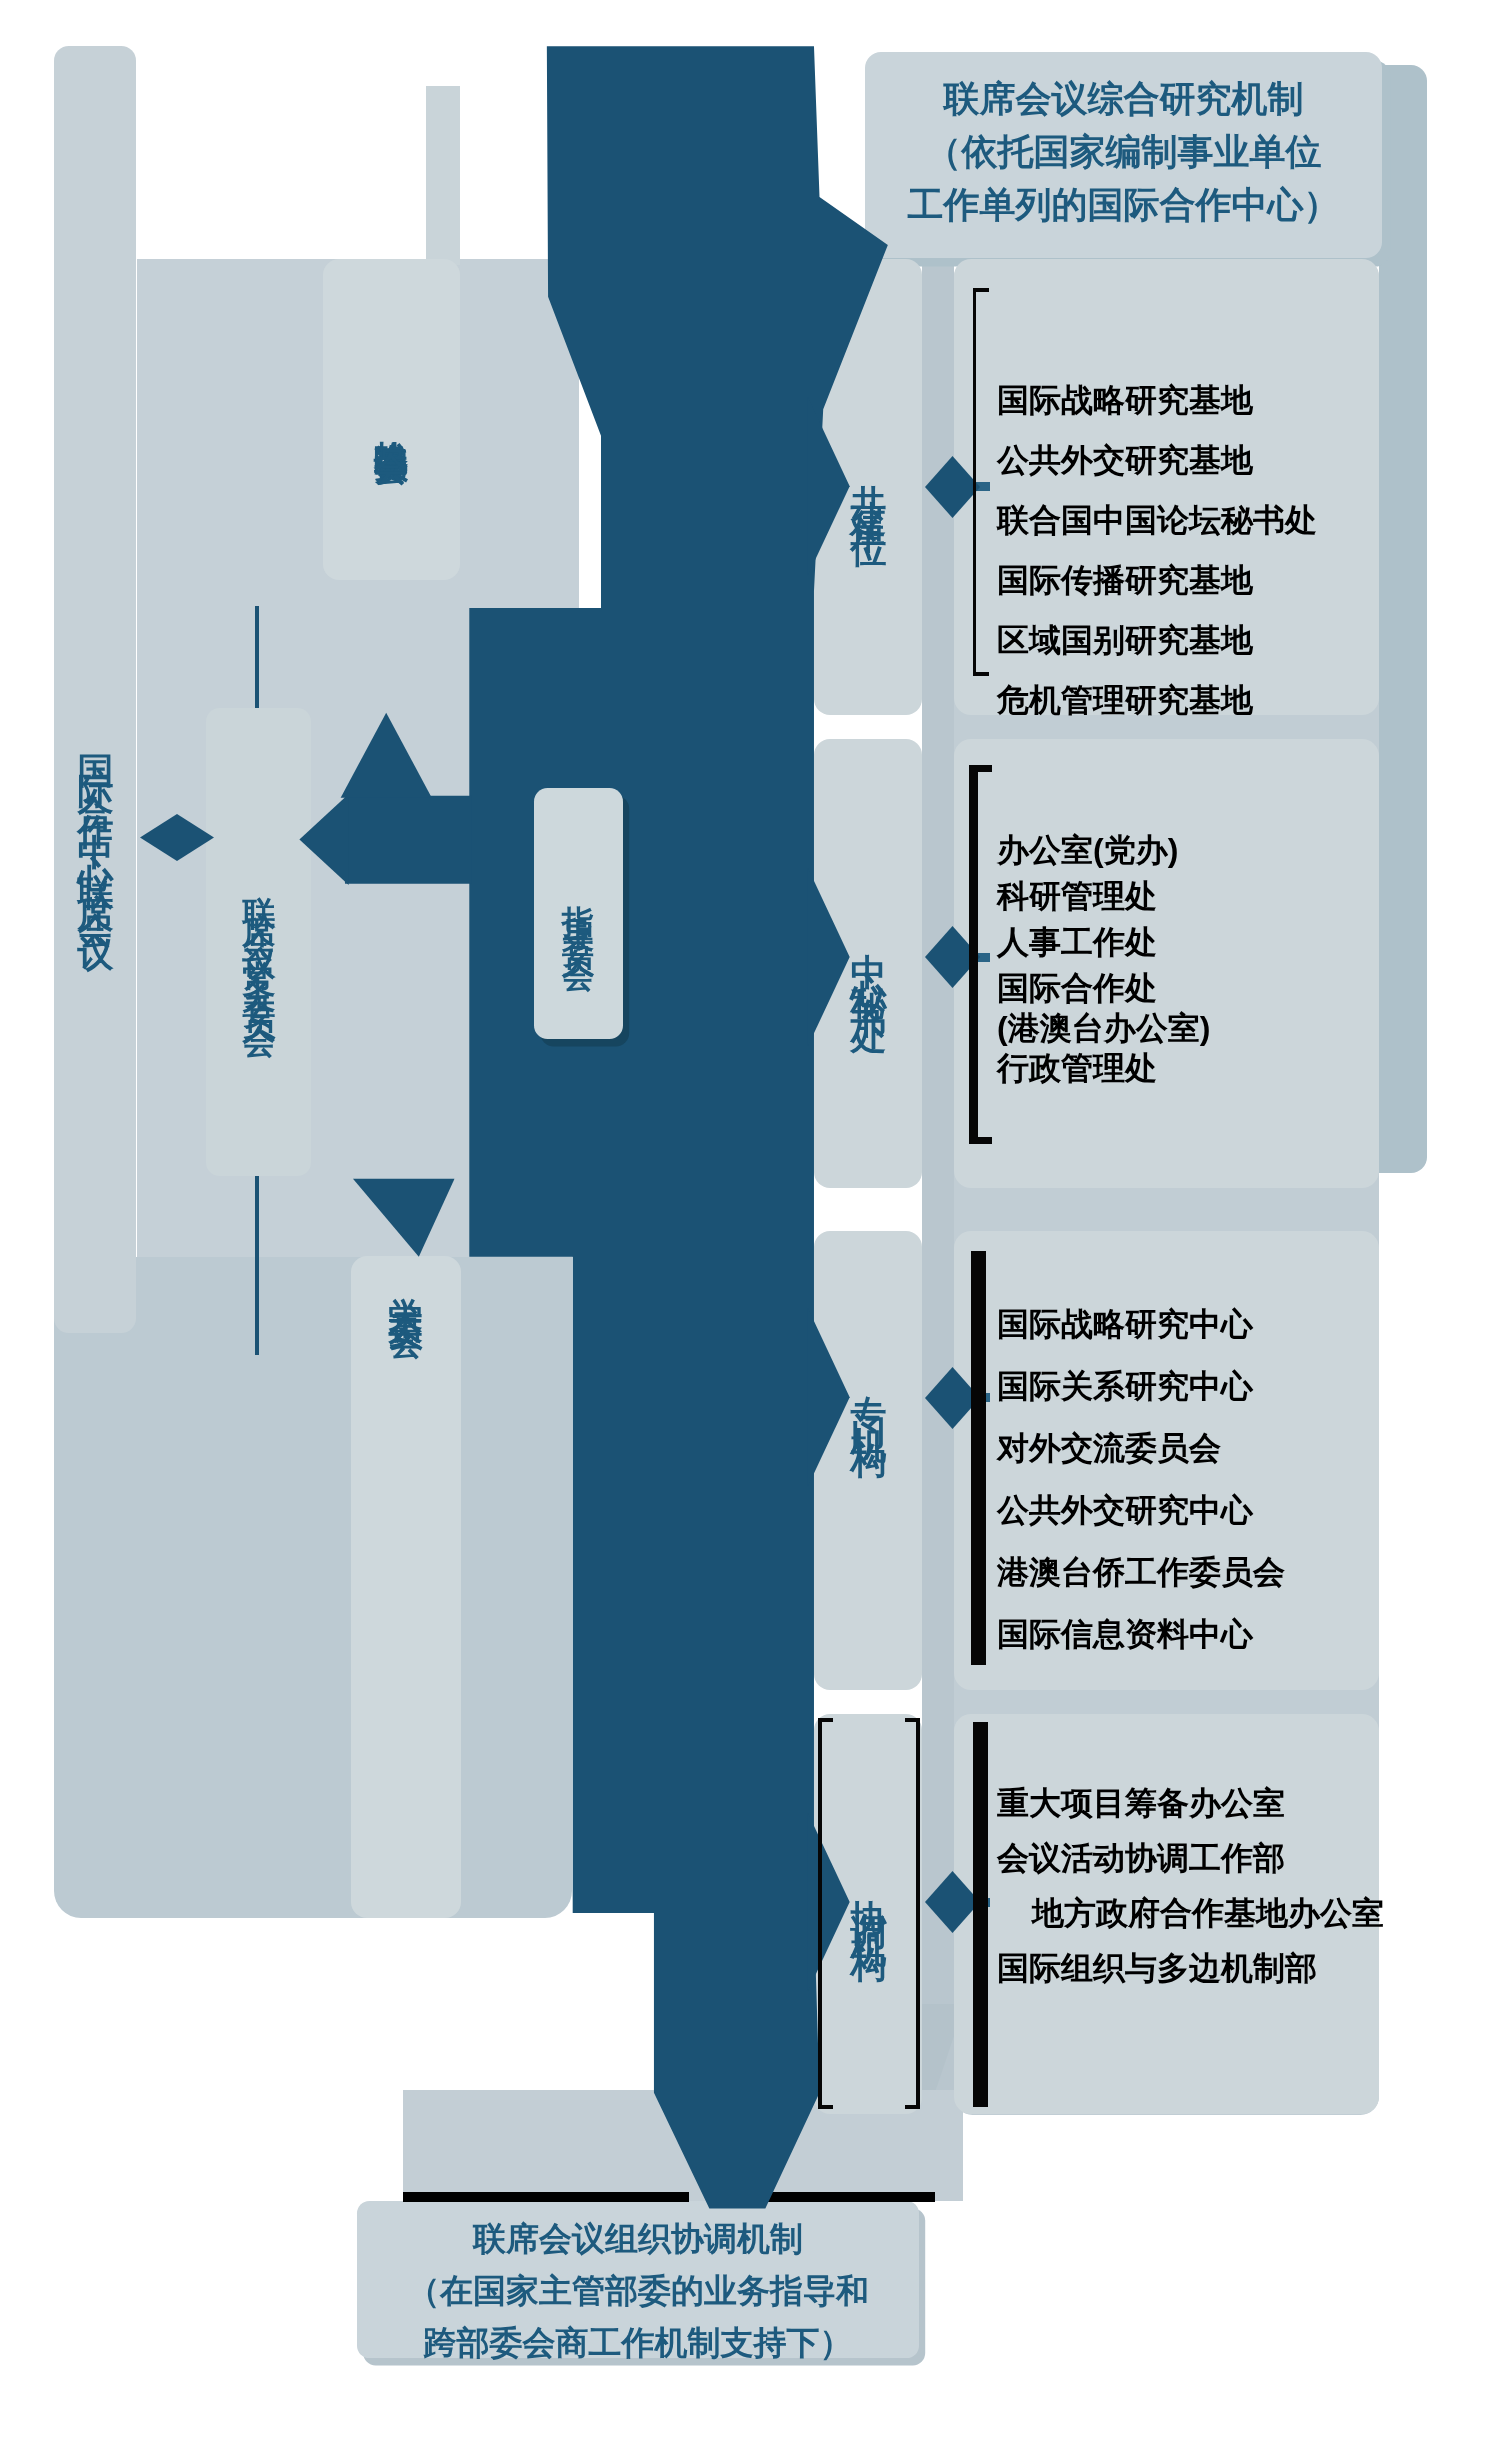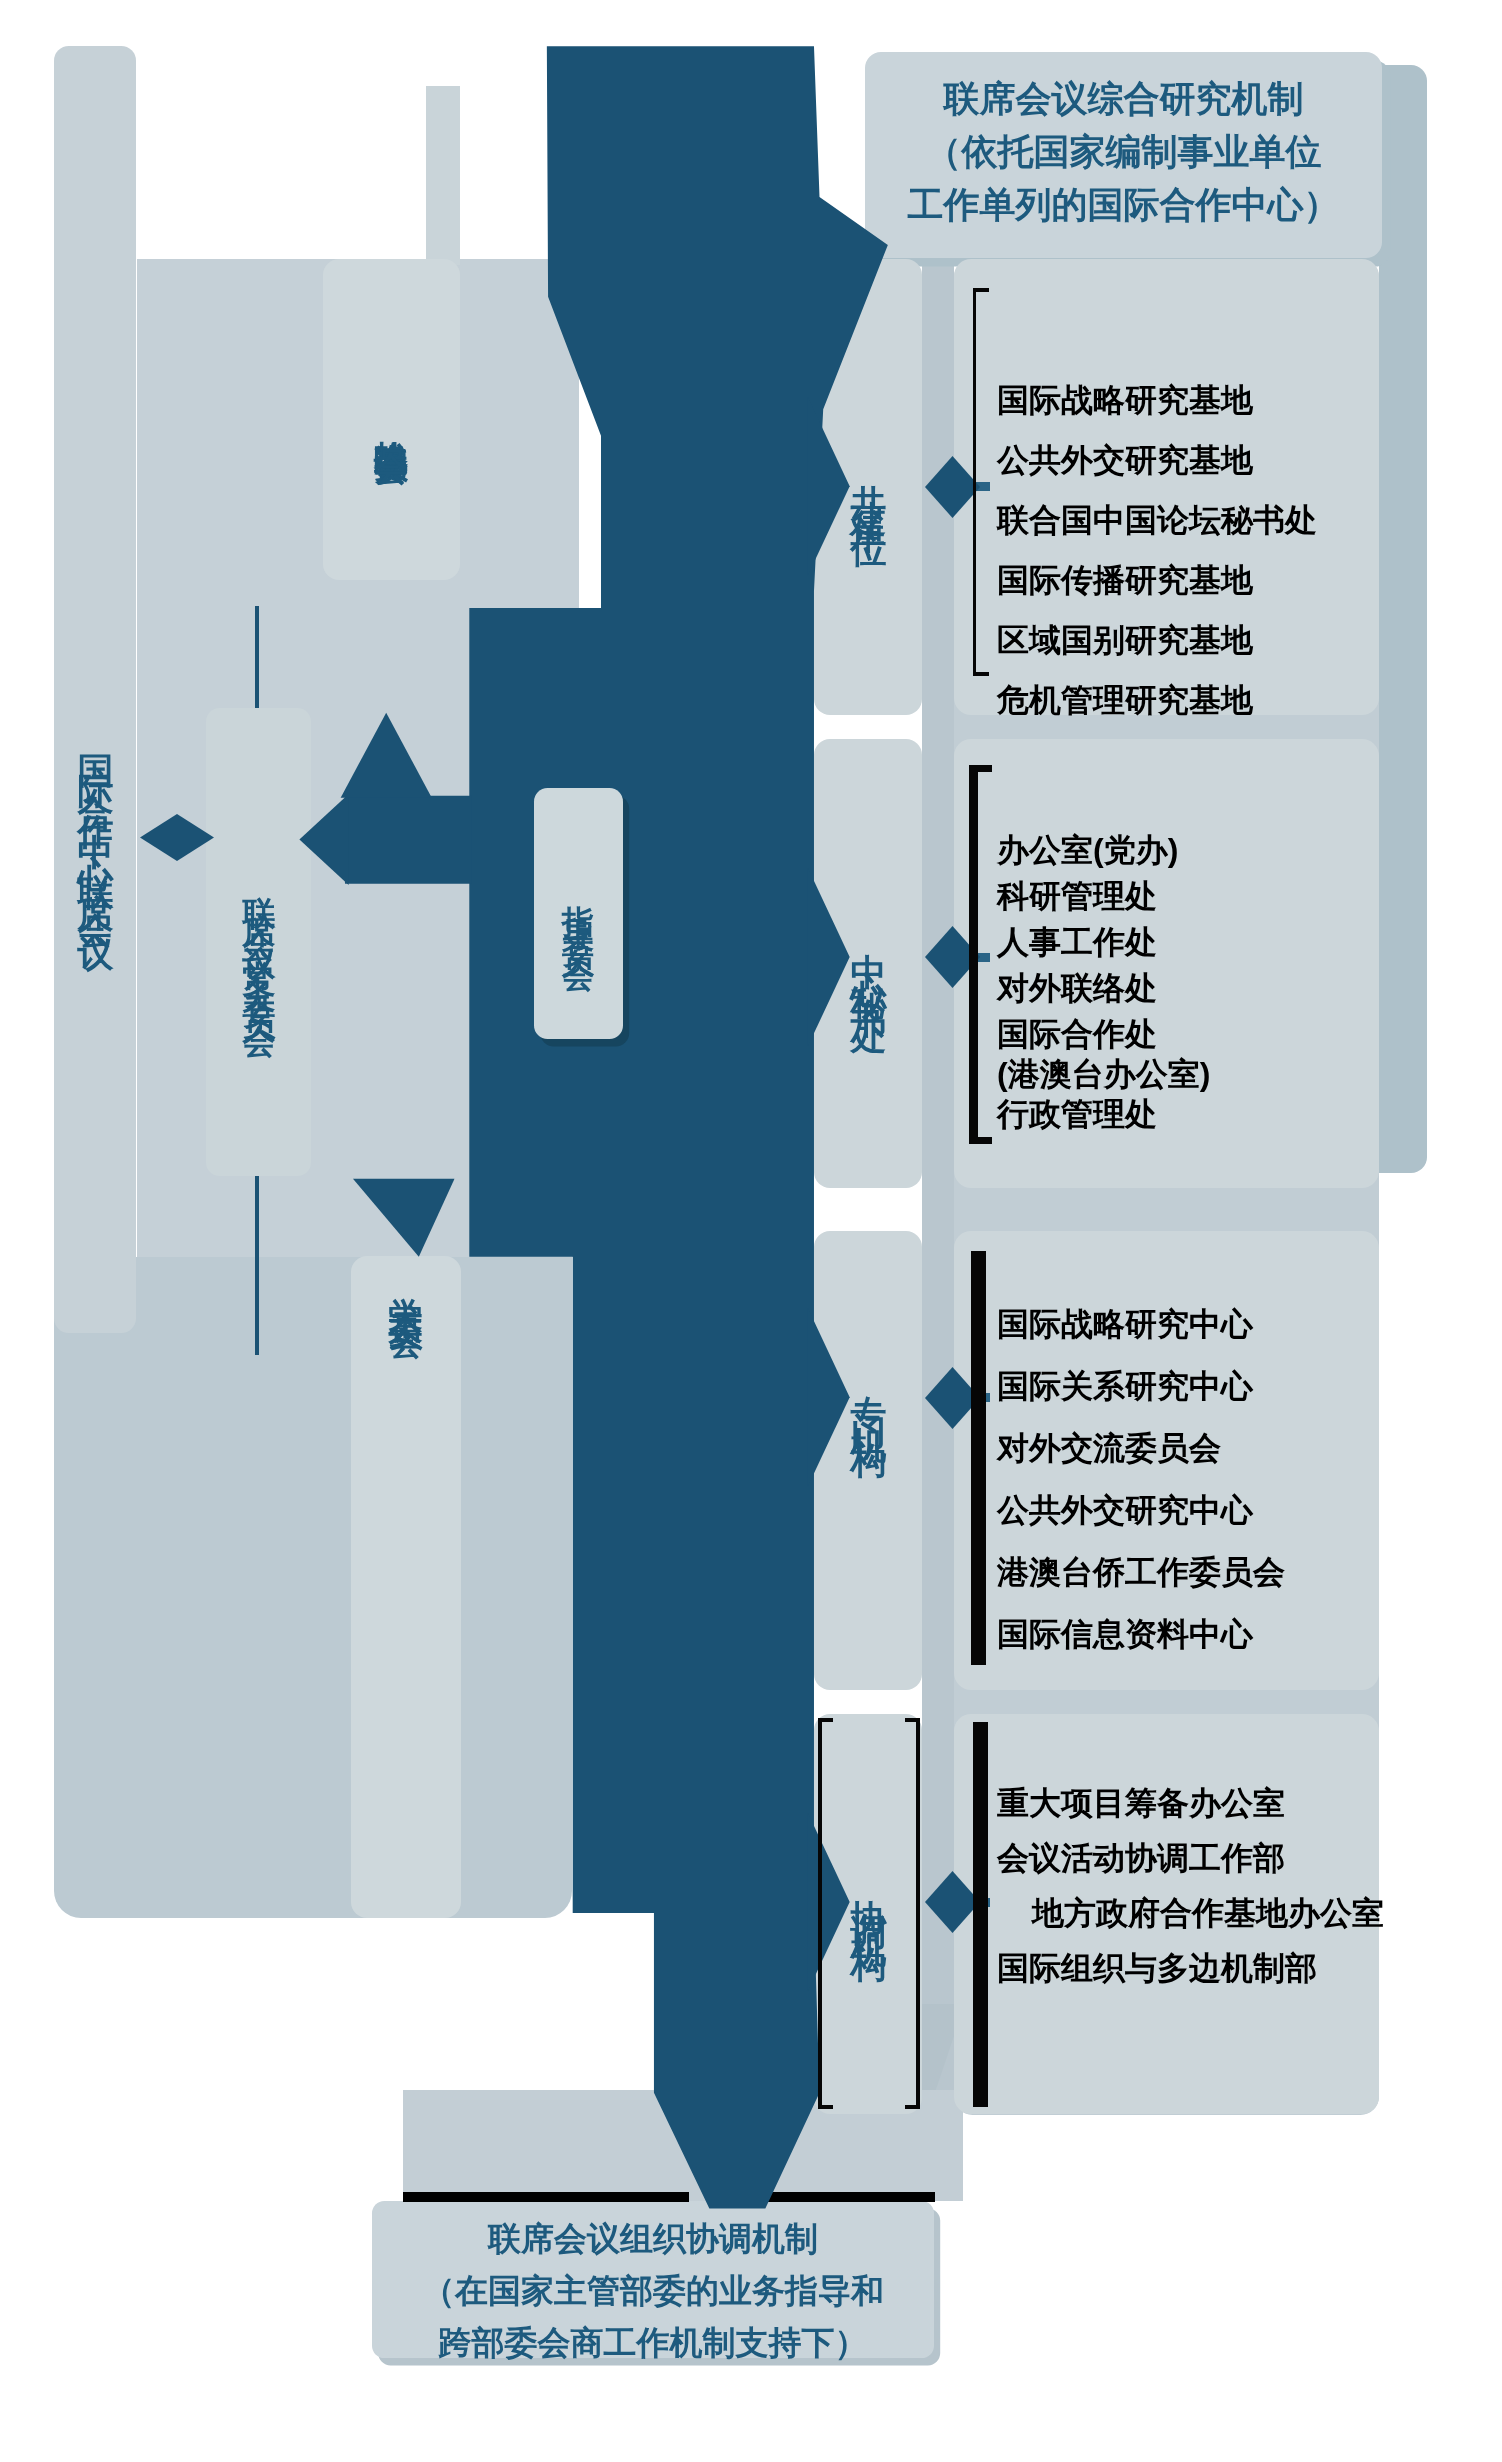--- a/index.html
+++ b/index.html
@@ -22,21 +22,21 @@
   .colB{left:206px;top:708px;width:105px;height:468px;background:#cad5d9;border-radius:13.5px;
         display:flex;align-items:center;justify-content:center;}
   .colC{left:323px;top:259px;width:137px;height:321px;background:#ced8dc;border-radius:16px;
         display:flex;align-items:center;justify-content:center;}
   .colD{left:351px;top:1256px;width:110px;height:662px;background:#ced8dc;border-radius:16px;
         display:flex;justify-content:center;padding-top:13.5px;box-sizing:border-box;}
   .steer{left:534px;top:788px;width:89px;height:251px;background:#cdd8dc;border-radius:13.5px;
          box-shadow:6.2px 7.4px 0 #16455f;display:flex;align-items:center;justify-content:center;z-index:40;}
   .titleBox{left:865px;top:52px;width:517px;height:206px;background:#c9d4da;border-radius:16px;
             box-shadow:8.6px 8.6px 0 #aec1ca;z-index:2;}
-  .bottomBox{left:372px;top:2201px;width:562px;height:157px;background:#c9d4da;border-radius:12.3px;
+  .bottomBox{left:357px;top:2201px;width:562px;height:157px;background:#c9d4da;border-radius:12.3px;
              box-shadow:6.2px 7.4px 0 #b6c4cc;z-index:2;}
   
   .vline{width:4.3px;background:#1b5274;z-index:12;}
   .blackline{height:9.8px;background:#000;z-index:12;}
   
   .diamond{clip-path:polygon(50% 0,100% 50%,50% 100%,0 50%);background:#1b5274;z-index:22;}
   .connub{height:8.6px;width:18.5px;background:#2a6486;z-index:21;}
   
   .bk{z-index:23;}
   .bk .stem{position:absolute;left:0;top:0;bottom:0;background:#060606;}
@@ -167,21 +167,20 @@
     <div class="li" style="line-height:60px;">公共外交研究基地</div>
     <div class="li" style="line-height:60px;">联合国中国论坛秘书处</div>
     <div class="li" style="line-height:60px;">国际传播研究基地</div>
     <div class="li" style="line-height:60px;">区域国别研究基地</div>
     <div class="li" style="line-height:60px;">危机管理研究基地</div>
   </div>
   <div class="abs listbox" style="top:739px;height:449px;padding-top:88px;">
     <div class="li" style="line-height:46px;">办公室(党办)</div>
     <div class="li" style="line-height:46px;">科研管理处</div>
     <div class="li" style="line-height:46px;">人事工作处</div>
-    <div class="li" style="line-height:46px;">对外联络处</div>
     <div class="li" style="line-height:46px;">国际合作处</div>
     <div class="li" style="line-height:34px;">(港澳台办公室)</div>
     <div class="li" style="line-height:46px;">行政管理处</div>
   </div>
   <div class="abs listbox" style="top:1231px;height:459px;padding-top:62px;">
     <div class="li" style="line-height:62px;">国际战略研究中心</div>
     <div class="li" style="line-height:62px;">国际关系研究中心</div>
     <div class="li" style="line-height:62px;">对外交流委员会</div>
     <div class="li" style="line-height:62px;">公共外交研究中心</div>
     <div class="li" style="line-height:62px;">港澳台侨工作委员会</div>

